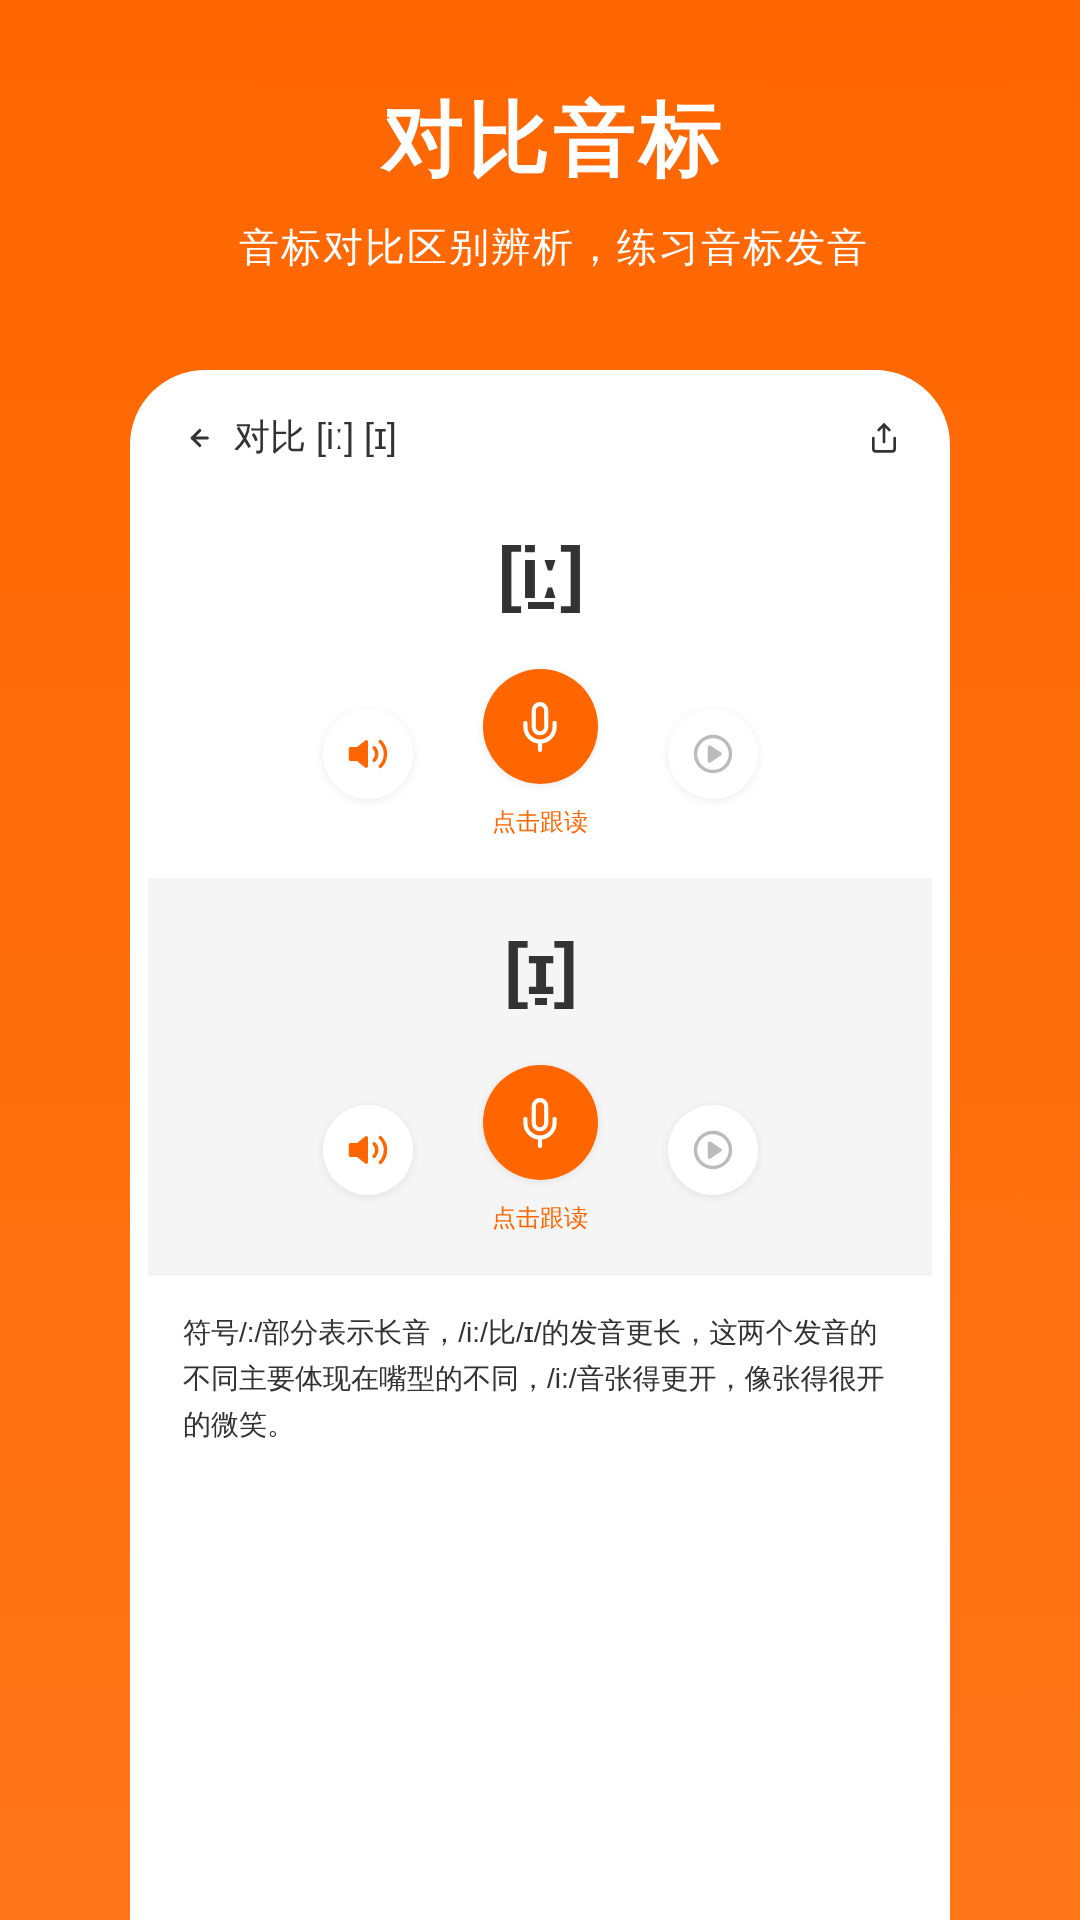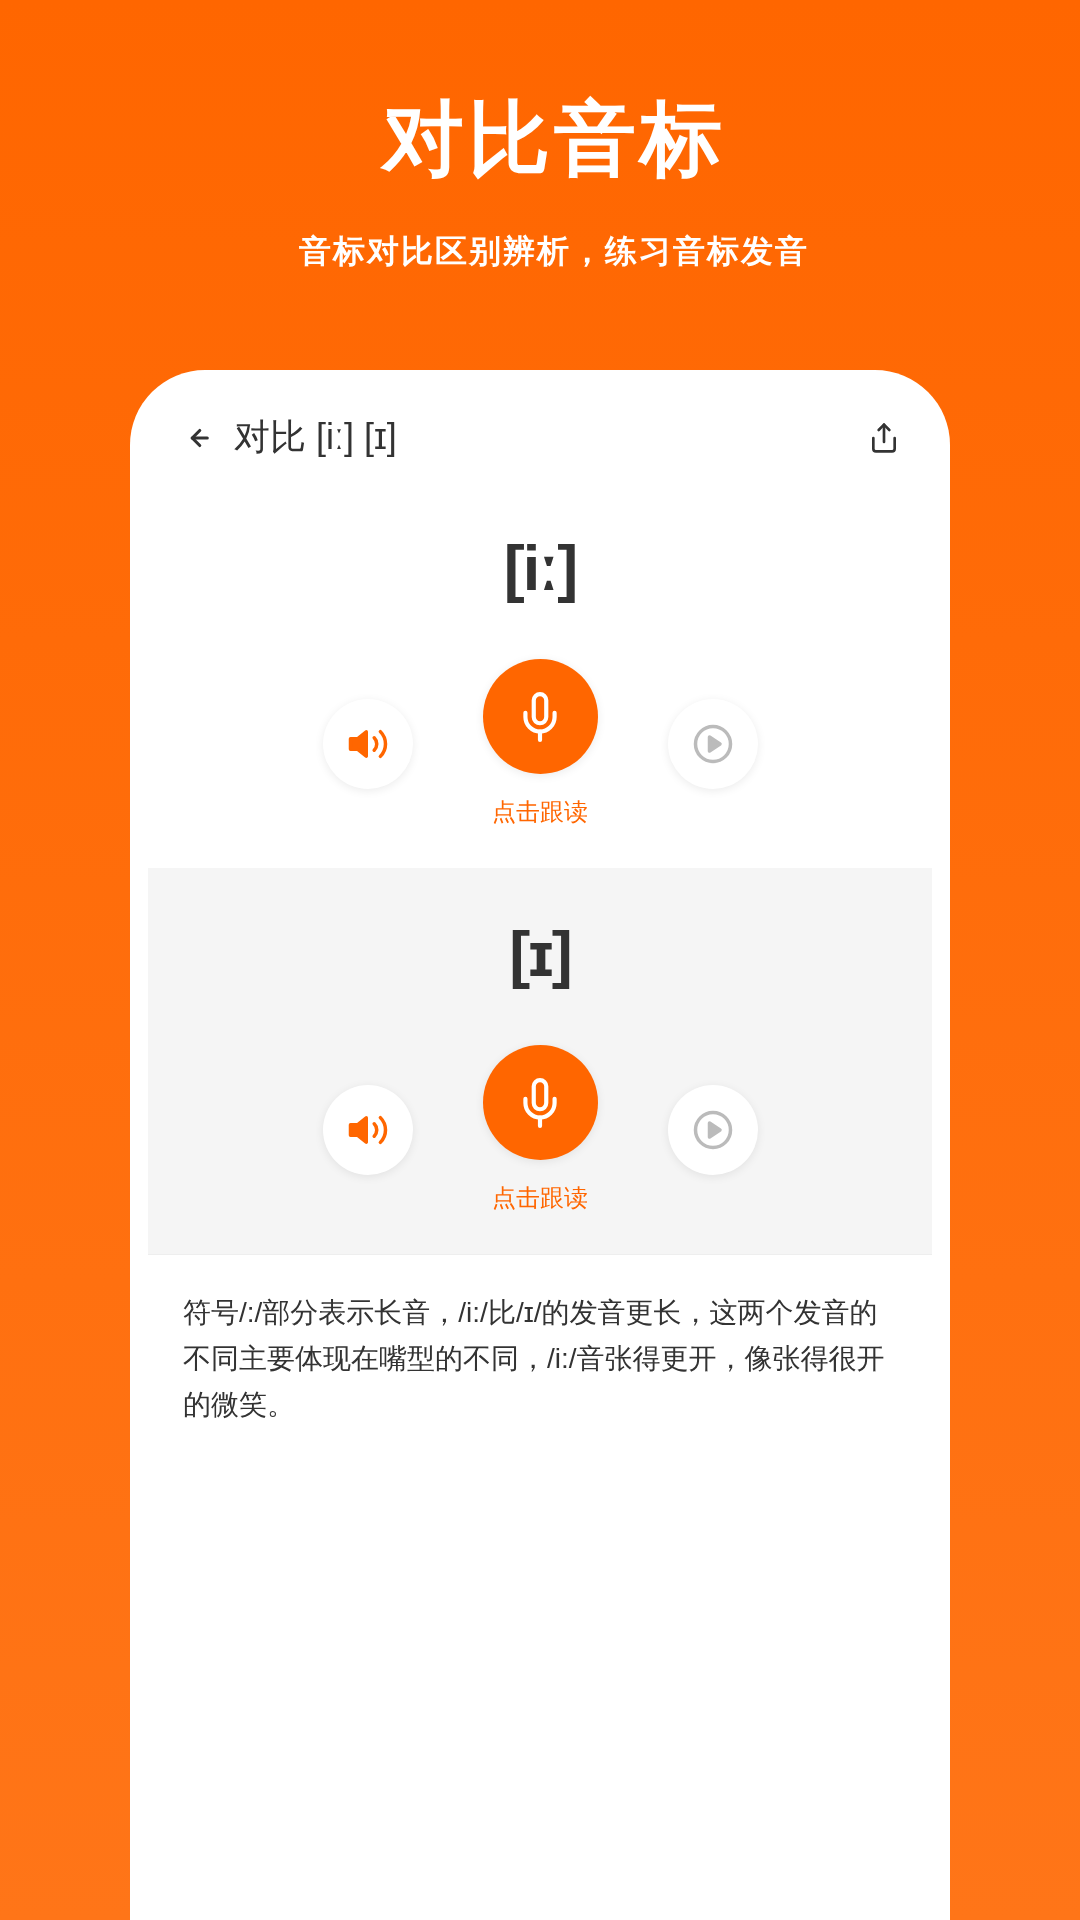--- a/index.html
+++ b/index.html
@@ -21,23 +21,23 @@
       padding-left: 28px;
     }
     .promo-title {
       color: #ffffff;
       font-size: 82px;
       font-weight: 700;
       letter-spacing: 4px;
     }
     .promo-subtitle {
       color: #ffffff;
-      font-size: 32px;
-      font-weight: 700;
-      margin-top: 35px;
+      font-size: 40px;
+      font-weight: 400;
+      margin-top: 25px;
       letter-spacing: 2px;
     }
     .phone-frame {
       position: absolute;
       top: 370px;
       left: 50%;
       transform: translateX(-50%);
       width: 820px;
       height: 1560px;
       background: #ffffff;
@@ -92,26 +92,27 @@
       justify-content: center;
       padding: 50px 0 40px 0;
     }
     .phoneme-card.white-bg {
       background: #ffffff;
     }
     .phoneme-card.gray-bg {
       background: #f5f5f5;
     }
     .phoneme-symbol {
-      font-size: 63px;
+      font-size: 72px;
       font-weight: 700;
       color: #333;
       letter-spacing: -2px;
       margin-bottom: 55px;
       font-family: Arial, sans-serif;
+      text-decoration: underline;
     }
     .controls-row {
       display: flex;
       align-items: center;
       justify-content: center;
       gap: 70px;
     }
     .control-btn {
       width: 90px;
       height: 90px;

